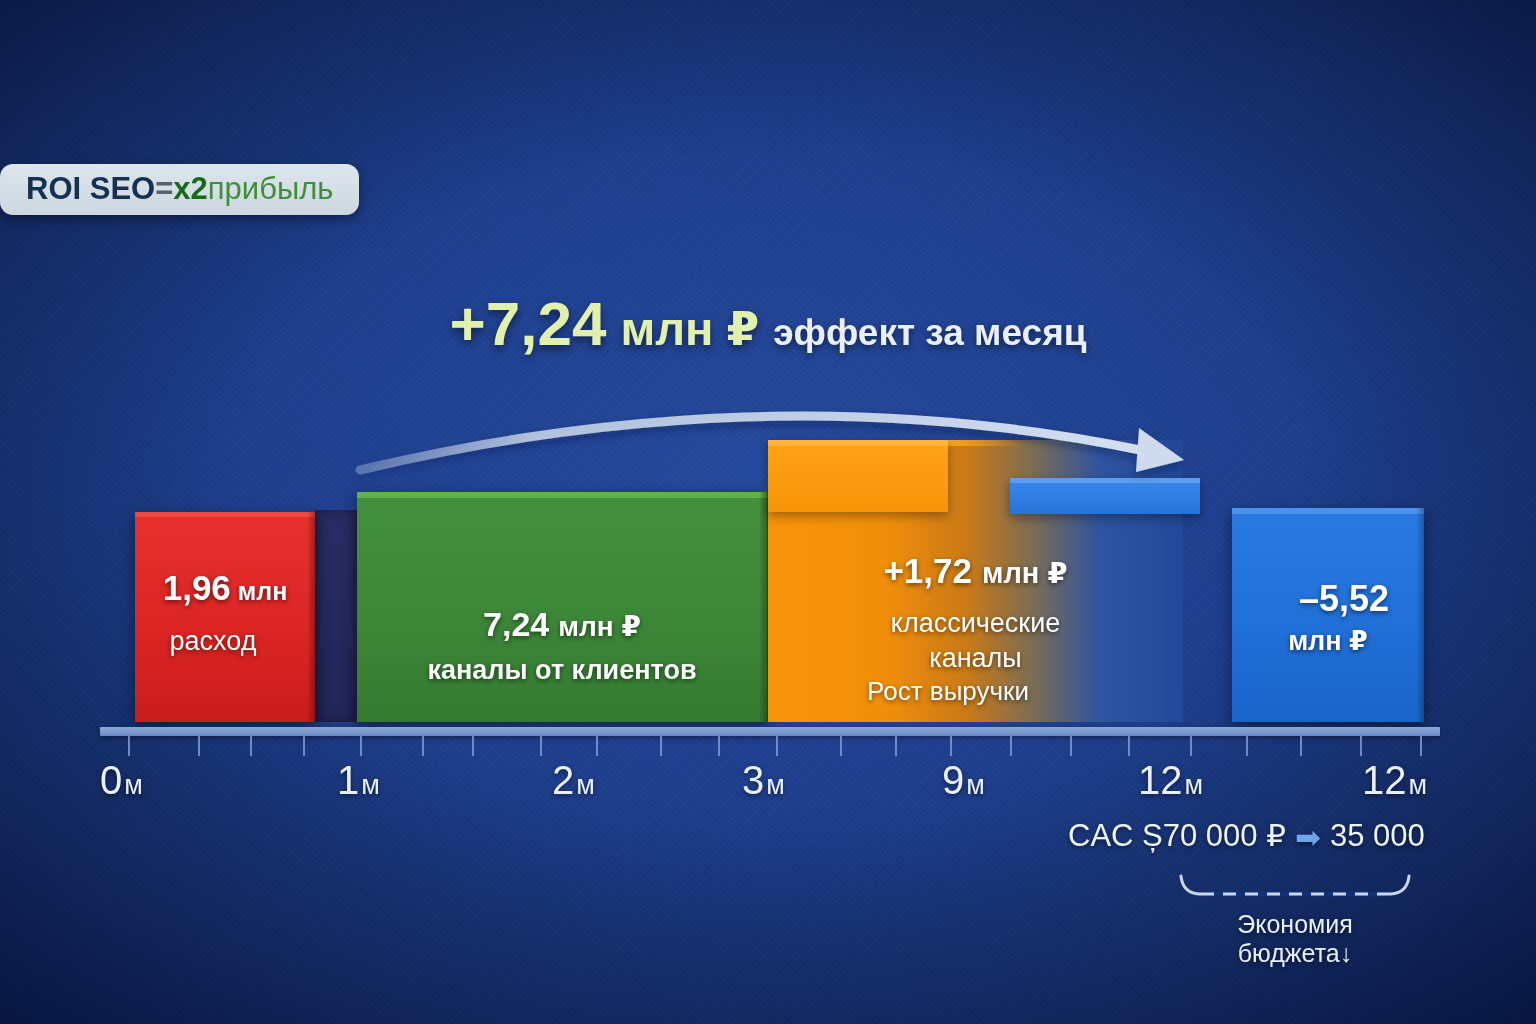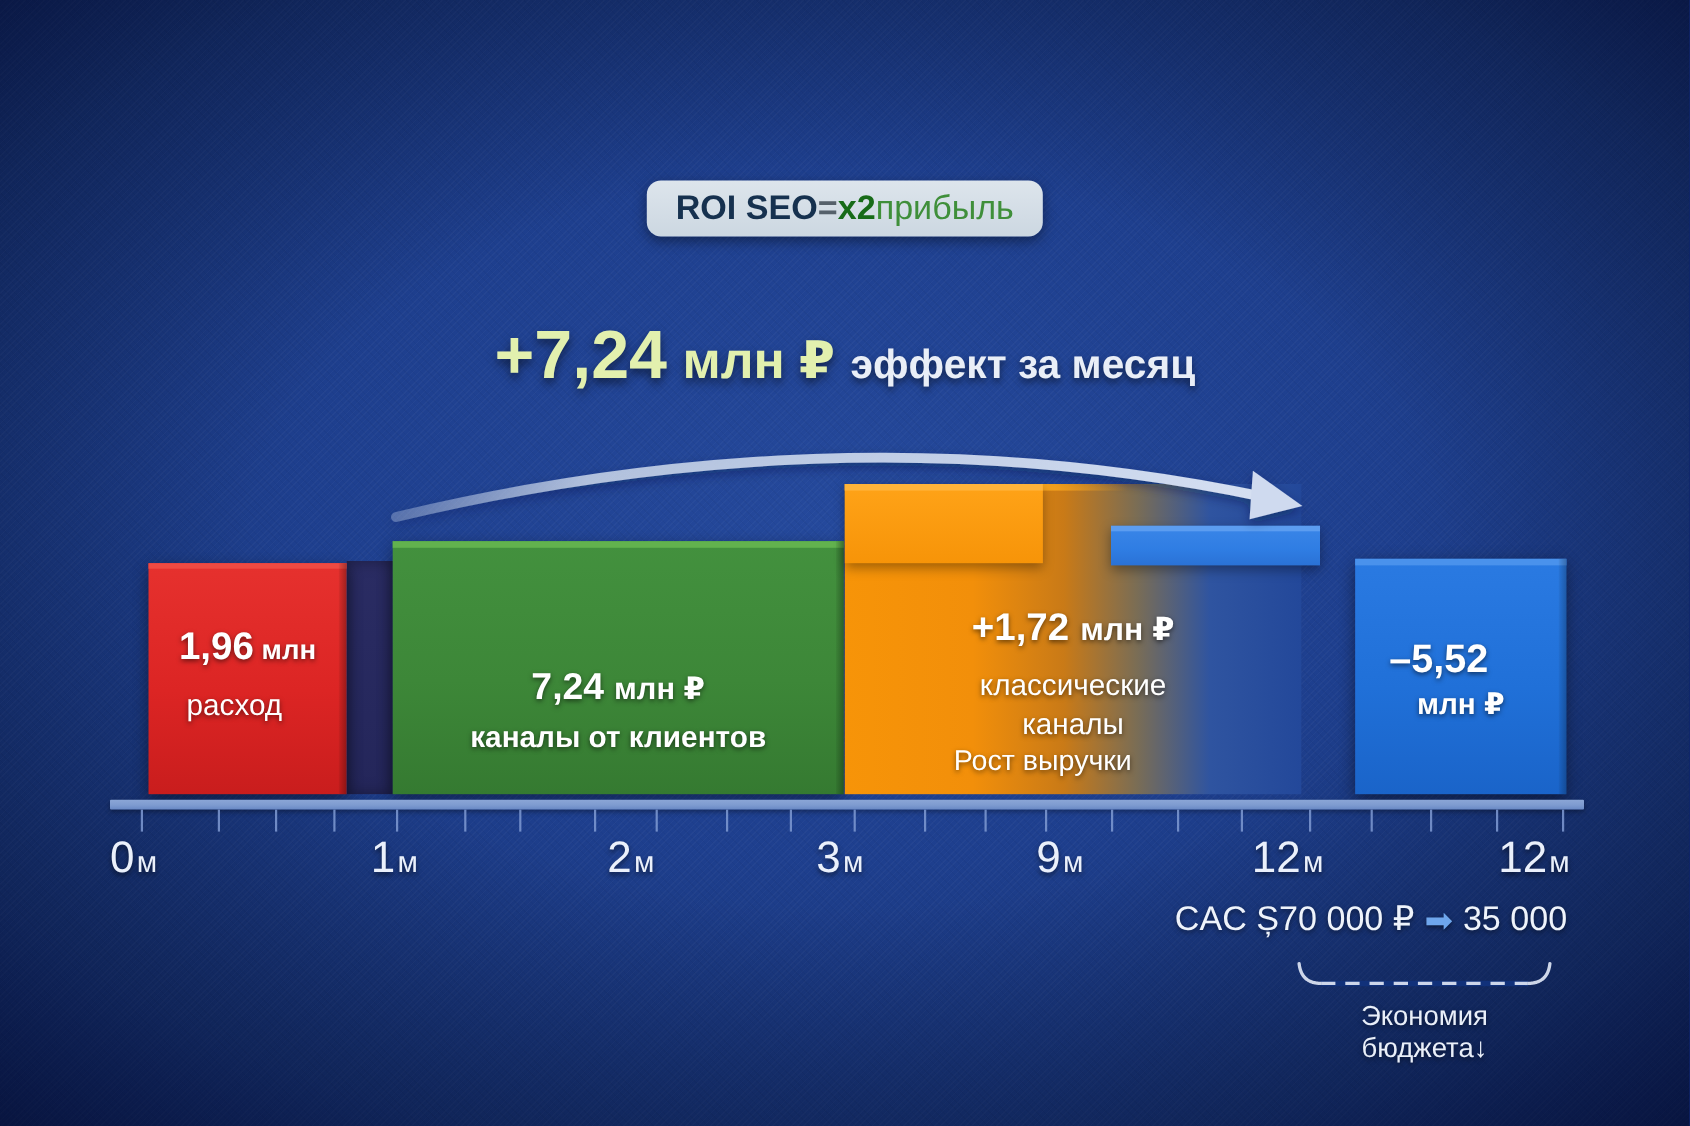--- a/index.html
+++ b/index.html
@@ -28,21 +28,21 @@
   .lyr{position:absolute;z-index:5;}
 
   
   #title{
     left:0;right:0;top:62px;text-align:center;
     font-size:45px;font-weight:bold;color:#ffffff;letter-spacing:.2px;
     text-shadow:0 3px 7px rgba(0,0,0,.55), 0 1px 2px rgba(0,0,0,.7);
   }
 
   
-  #badge-wrap{left:0;right:0;top:164px;text-align:center;}
+  #badge-wrap{left:0;right:0;top:164px;text-align:left;}
   #badge{
     display:inline-block;background:linear-gradient(180deg,#dde5ec 0%,#ccd7e1 100%);
     border-radius:13px;padding:9px 26px 11px 26px;
     box-shadow:0 4px 12px rgba(0,0,0,.42);
     font-size:31px;font-weight:bold;line-height:1;white-space:nowrap;
   }
   #badge .t1{color:#16314f;}
   #badge .t2{color:#56616b;font-weight:bold;}
   #badge .t3{color:#176b18;}
   #badge .t4{color:#3f8f3a;font-weight:normal;}
@@ -176,21 +176,21 @@
     <div class="bar" style="left:1010px;top:478px;width:190px;height:36px;box-shadow:0 4px 10px rgba(0,0,0,.35);">
       <div class="face" style="background:linear-gradient(180deg,#3a86e8 0%,#2f7de3 60%,#2a72d6 100%);"></div>
       <div class="top" style="height:5px;background:#5c9df0;"></div>
     </div>
 
     <div class="bar" style="left:1232px;top:508px;width:192px;height:214px;box-shadow:0 5px 14px rgba(0,0,0,.45);">
       <div class="face" style="background:linear-gradient(180deg,#2a7ae2 0%,#2070d8 55%,#1a64c9 100%);"></div>
       <div class="top" style="height:6px;background:#4a92ec;"></div>
       <div class="side" style="background:linear-gradient(90deg,rgba(0,0,0,.04),rgba(0,0,0,.26));"></div>
     </div>
-    <div class="barlabel" style="left:1212px;width:192px;top:578px;font-size:36px;font-weight:bold;">–5,52</div>
+    <div class="barlabel" style="left:1248px;width:192px;top:578px;font-size:36px;font-weight:bold;">–5,52</div>
     <div class="barlabel" style="left:1232px;width:192px;top:625px;font-size:27px;font-weight:bold;">млн ₽</div>
 
     <div id="axis"></div>
 
     <div class="tick" style="left:128px;"></div>
     <div class="tick" style="left:198px;"></div>
     <div class="tick" style="left:250px;"></div>
     <div class="tick" style="left:303px;"></div>
     <div class="tick" style="left:360px;"></div>
     <div class="tick" style="left:422px;"></div>

